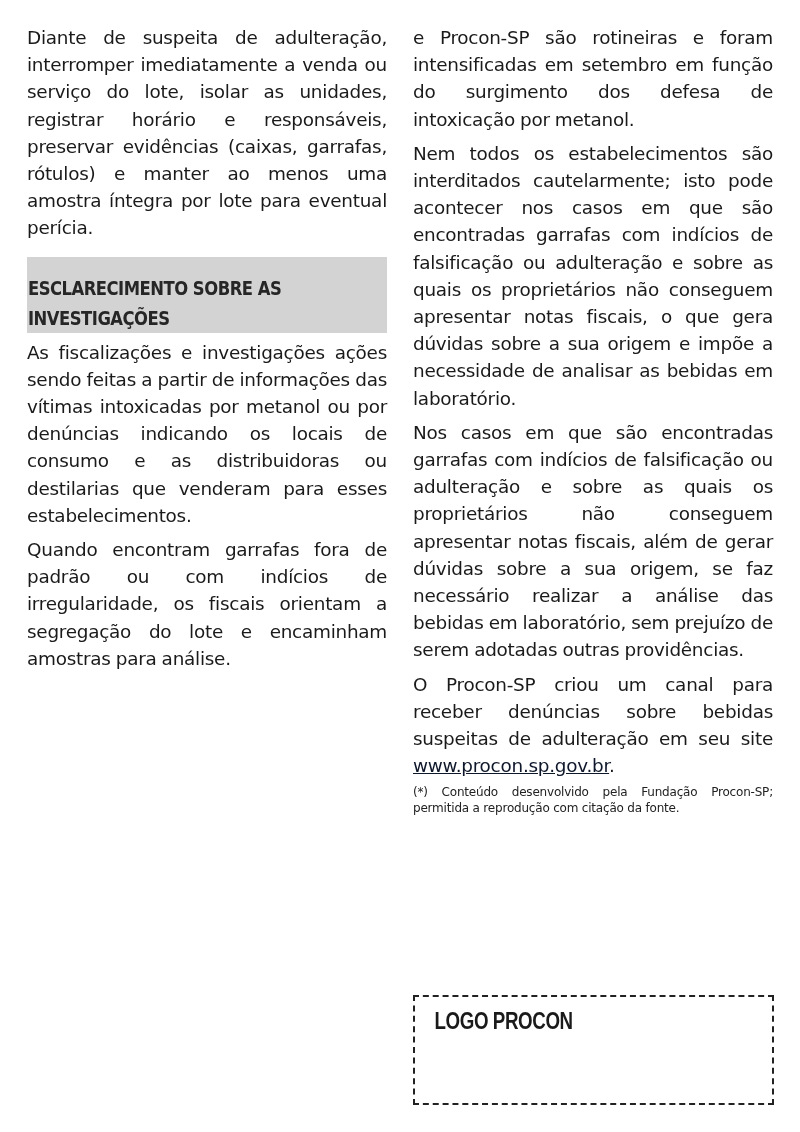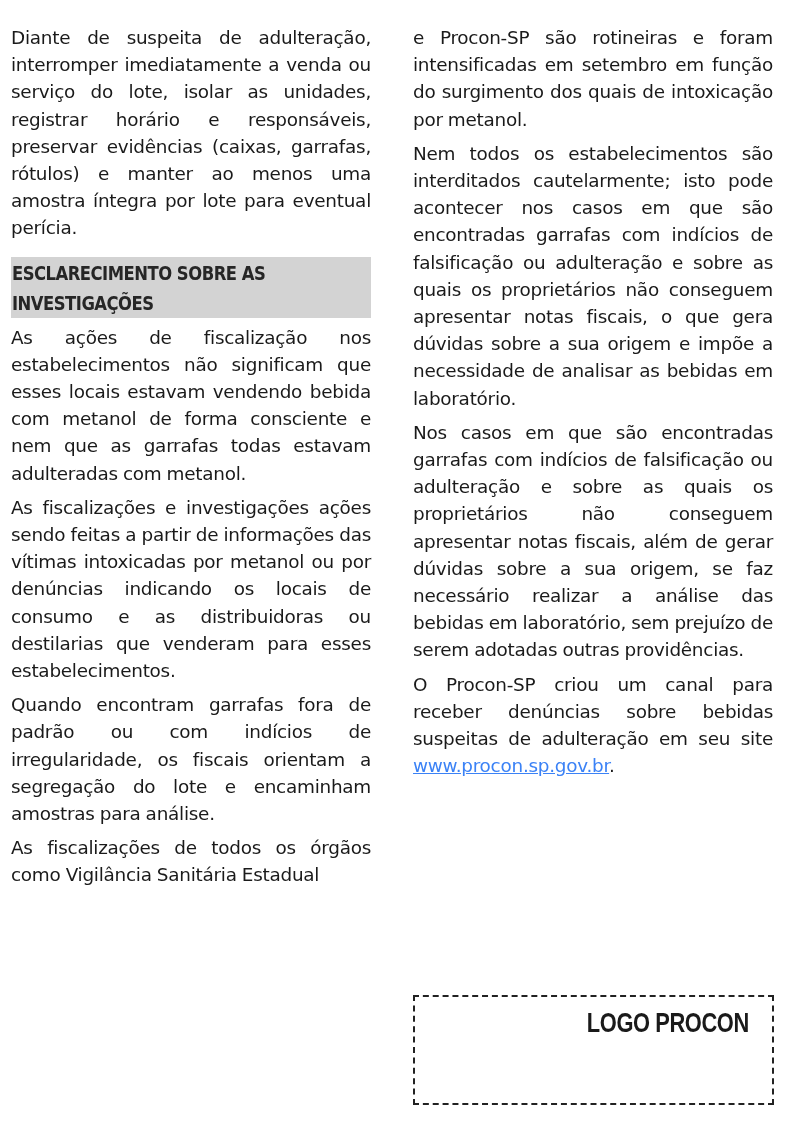--- a/index.html
+++ b/index.html
@@ -13,50 +13,50 @@
   }
   .page {
     position: relative;
     width: 800px; height: 1132px;
   }
   .col {
     position: absolute;
     top: 24px;
     width: 360px;
   }
-  .col-left { left: 11px; }
+  .col-left { left: 27px; }
   .col-right { left: 413px; }
   p.para {
     font-size: 18.4px;
     line-height: 27.2px;
     text-align: justify;
     text-align-last: left;
     margin-bottom: 7px;
     letter-spacing: -0.25px;
     word-spacing: -0.5px;
   }
   .heading {
     background: #d3d3d3;
     margin: 15px 0 6px 0;
-    padding: 1px 0 0 1px;
+    padding: 16px 0 0 1px;
     width: 360px;
   }
   .heading h2 {
     font-family: "DejaVu Sans", sans-serif;
     font-weight: bold;
     font-size: 20px;
     line-height: 30px;
     letter-spacing: -0.6px;
     color: #262626;
     transform: scaleX(0.82);
     transform-origin: left center;
     white-space: nowrap;
   }
   a.link {
-    color: #3b82f6;
+    color: #0f172a;
     text-decoration: underline;
   }
   .footnote {
     font-size: 12px;
     line-height: 16px;
     text-align: justify;
     text-align-last: left;
     letter-spacing: -0.2px;
     margin-top: -2px;
     color: #222;
@@ -65,24 +65,24 @@
     position: absolute;
     left: 413px;
     top: 995px;
     width: 361px;
     height: 110px;
     border: 2px dashed #222;
   }
   .logo-line {
     position: absolute;
     left: 0; width: 100%;
-    text-align: right;
+    text-align: left;
     font-family: "Liberation Sans", sans-serif;
     font-weight: bold;
-    font-size: 28px;
+    font-size: 24px;
     color: #1a1a1a;
     letter-spacing: -0.5px;
   }
   .logo-line span {
     display: inline-block;
     transform: scaleX(0.78);
   }
   .logo-line-1 { top: 10px; }
   .logo-line-2 { top: 56px; }
 </style>
@@ -92,30 +92,29 @@
 <div class="page">
 
   <div class="col col-left">
     <p class="para">Diante de suspeita de adulteração, interromper imediatamente a venda ou serviço do lote, isolar as unidades, registrar horário e responsáveis, preservar evidências (caixas, garrafas, rótulos) e manter ao menos uma amostra íntegra por lote para eventual perícia.</p>
 
     <div class="heading">
       <h2>ESCLARECIMENTO SOBRE AS</h2>
       <h2>INVESTIGAÇÕES</h2>
     </div>
 
-    <p class="para">As ações de fiscalização nos estabelecimentos não significam que esses locais estavam vendendo bebida com metanol de forma consciente e nem que as garrafas todas estavam adulteradas com metanol.</p>
     <p class="para">As fiscalizações e investigações ações sendo feitas a partir de informações das vítimas intoxicadas por metanol ou por denúncias indicando os locais de consumo e as distribuidoras ou destilarias que venderam para esses estabelecimentos.</p>
     <p class="para">Quando encontram garrafas fora de padrão ou com indícios de irregularidade, os fiscais orientam a segregação do lote e encaminham amostras para análise.</p>
-    <p class="para">As fiscalizações de todos os órgãos como Vigilância Sanitária Estadual</p>
   </div>
 
   <div class="col col-right">
-    <p class="para">e Procon-SP são rotineiras e foram intensificadas em setembro em função do surgimento dos quais de intoxicação por metanol.</p>
+    <p class="para">e Procon-SP são rotineiras e foram intensificadas em setembro em função do surgimento dos defesa de intoxicação por metanol.</p>
     <p class="para">Nem todos os estabelecimentos são interditados cautelarmente; isto pode acontecer nos casos em que são encontradas garrafas com indícios de falsificação ou adulteração e sobre as quais os proprietários não conseguem apresentar notas fiscais, o que gera dúvidas sobre a sua origem e impõe a necessidade de analisar as bebidas em laboratório.</p>
     <p class="para">Nos casos em que são encontradas garrafas com indícios de falsificação ou adulteração e sobre as quais os proprietários não conseguem apresentar notas fiscais, além de gerar dúvidas sobre a sua origem, se faz necessário realizar a análise das bebidas em laboratório, sem prejuízo de serem adotadas outras providências.</p>
     <p class="para"><span>O Procon-SP criou um canal para receber denúncias sobre bebidas suspeitas de adulteração em seu site </span><a class="link">www.procon.sp.gov.br</a><span>.</span></p>
+    <p class="footnote">(*) Conteúdo desenvolvido pela Fundação Procon-SP; permitida a reprodução com citação da fonte.</p>
   </div>
 
   <div class="logo-box">
     <div class="logo-line logo-line-1"><span>LOGO PROCON</span></div>
   </div>
 
 </div>
 
 </body></html>

